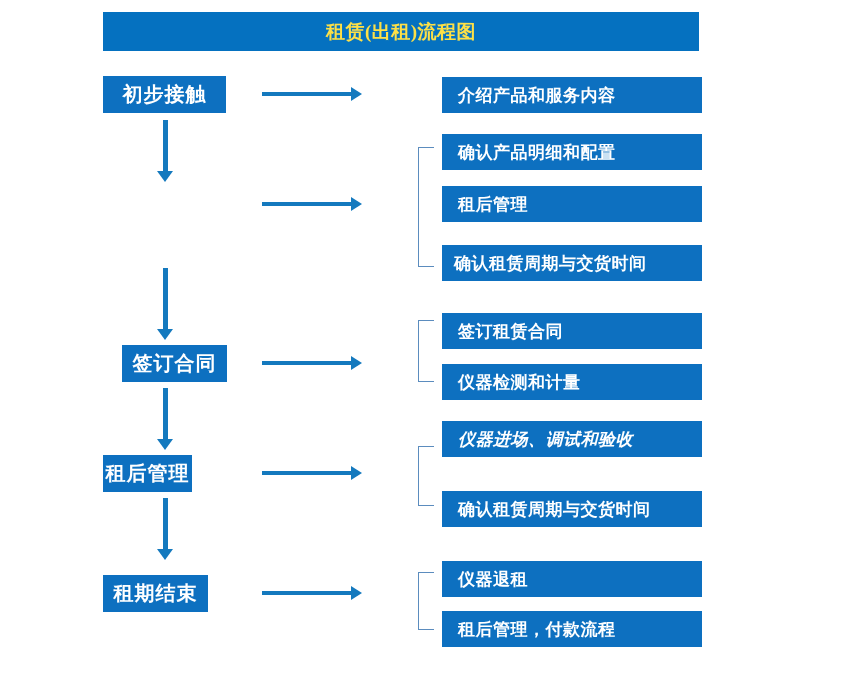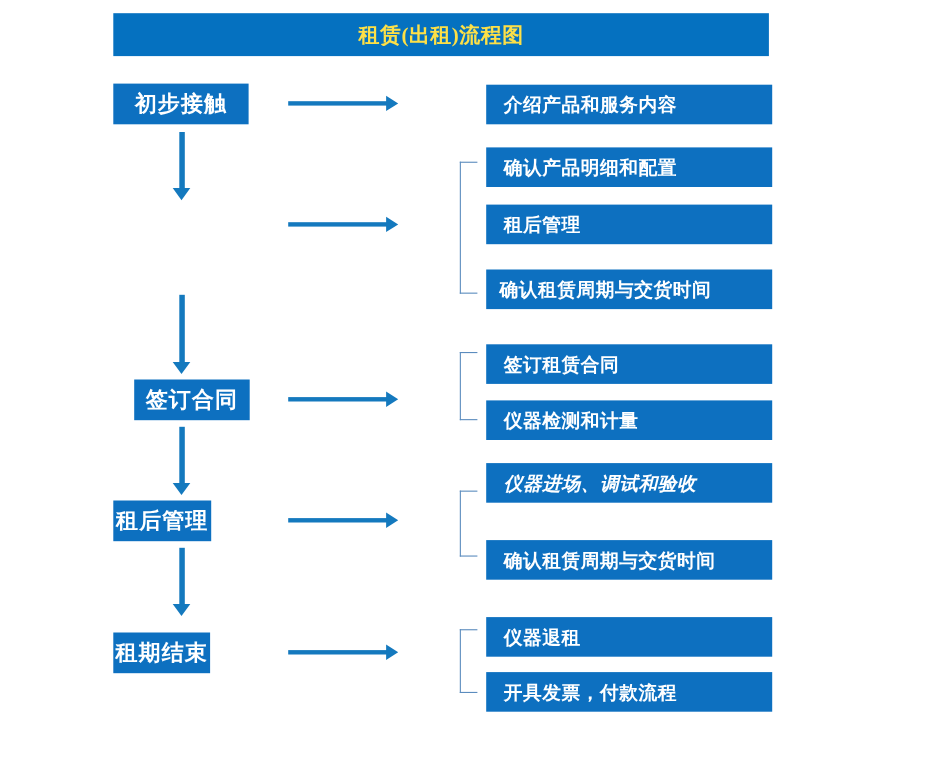--- a/index.html
+++ b/index.html
@@ -181,25 +181,25 @@
   <div class="bracket" style="left:418px; top:446px; height:60px;"></div>
 
   <div class="detail-box" style="top:421px;font-style:italic;">仪器进场、调试和验收</div>
   <div class="detail-box" style="top:491px;">确认租赁周期与交货时间</div>
 
   <div class="v-arrow" style="left:157px; top:498px; height:62px;">
     <div class="shaft"></div>
     <div class="head"></div>
   </div>
 
-  <div class="stage-box" style="left:103px; top:575px; width:88px;">租期结束</div>
+  <div class="stage-box" style="left:103px; top:575px; width:105px;">租期结束</div>
 
   <div class="h-arrow" style="left:262px; top:586px; width:100px;">
     <div class="shaft"></div>
     <div class="head"></div>
   </div>
 
   <div class="bracket" style="left:418px; top:572px; height:58px;"></div>
 
   <div class="detail-box" style="top:561px;text-align:right;">仪器退租</div>
-  <div class="detail-box" style="top:611px;">开具发票，付款流程</div>
+  <div class="detail-box" style="top:611px;">租后管理，付款流程</div>
 
 </div>
 
 </body></html>

